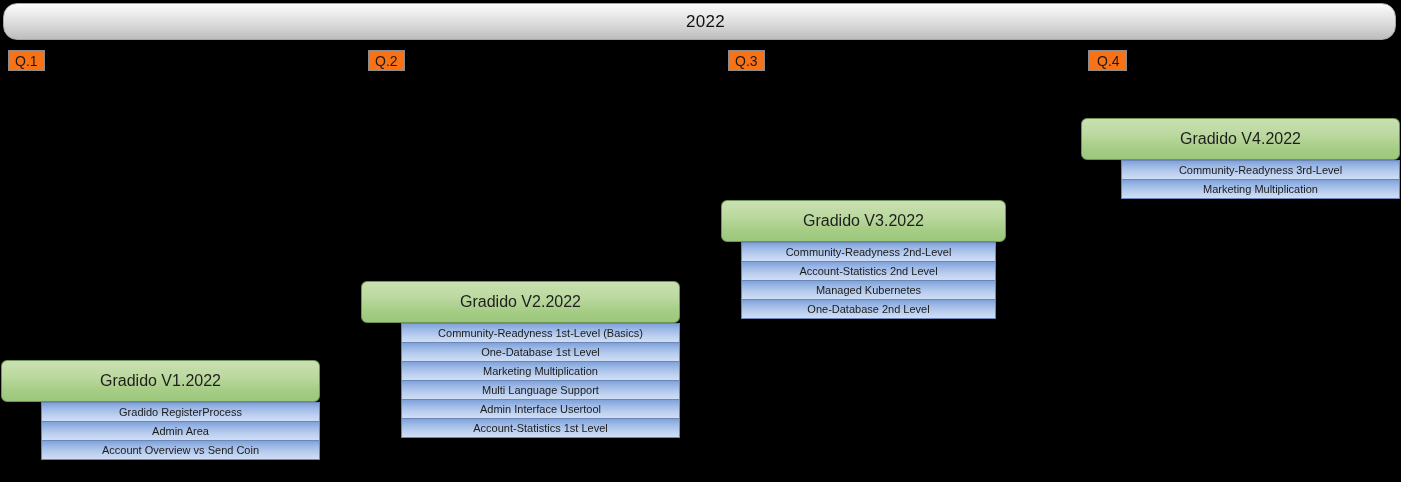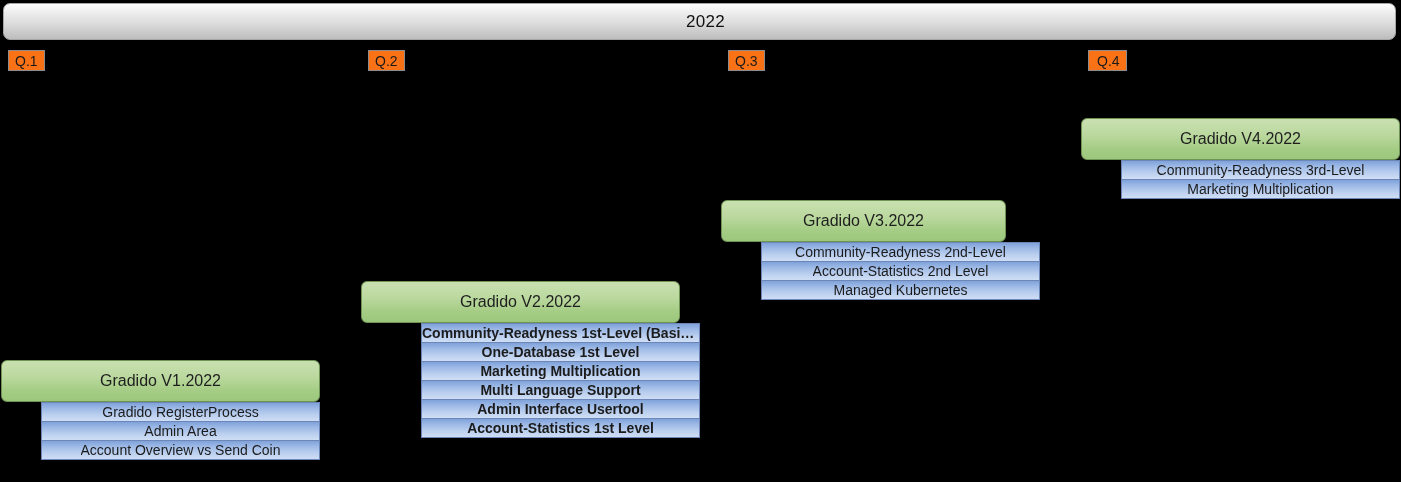--- a/index.html
+++ b/index.html
@@ -6,21 +6,21 @@
   body{
     width:1401px;height:482px;background:#000;overflow:hidden;
     font-family:"Liberation Sans","DejaVu Sans",sans-serif;
     -webkit-font-smoothing:antialiased;
   }
   #stage{position:relative;width:1401px;height:482px;}
 
   
   .year-bar{
     position:absolute;left:3px;top:3px;width:1393px;height:37px;
-    border:1px solid #a6a6a6;border-radius:7px;box-sizing:border-box;
+    border:1px solid #a6a6a6;border-radius:14px;box-sizing:border-box;
     background:linear-gradient(to bottom,#fdfdfd 0%,#efefef 22%,#d9d9d9 60%,#bdbdbd 100%);
     display:flex;align-items:center;justify-content:center;padding-left:12px;
   }
   .year-bar .year-label{
     font-size:17px;color:#111;letter-spacing:.3px;
   }
 
   
   .q-label{
     position:absolute;top:50px;height:21px;
@@ -44,21 +44,21 @@
   .group-item{
     position:relative;height:20px;box-sizing:border-box;
     border:1px solid #6d86b8;
     background:linear-gradient(to bottom,#7fa2da 0%,#9db9e6 30%,#b8cdee 62%,#cfdef5 100%);
     display:flex;align-items:center;justify-content:center;
     margin-top:-1px;
     box-shadow:1px 1px 1px rgba(0,0,0,.4);
   }
   .group-item:first-child{margin-top:0;}
   .group-item .gi-text{
-    font-size:14px;color:#1b1b1b;white-space:nowrap;
+    font-size:11px;color:#1b1b1b;white-space:nowrap;
     overflow:hidden;text-overflow:ellipsis;
   }
 </style>
 </head>
 <body>
 
 <div id="stage">
 
   <div class="year-bar">
     <span class="year-label">2022</span>
@@ -82,37 +82,40 @@
           </div>
           <div class="group-item">
             <span class="gi-text">Marketing Multiplication</span>
           </div>
         </div>
       </div>
       <div class="group" style="left: 721px; top: 200px; width: 319px;">
         <div class="group-header" style="width: 285px;">
           <span class="gh-text">Gradido V3.2022</span>
         </div>
-        <div class="group-items" style="margin-left: 40px; width: 279px;">
+        <div class="group-items" style="margin-left: 20px; width: 255px;">
           <div class="group-item">
             <span class="gi-text">Community-Readyness 2nd-Level</span>
           </div>
           <div class="group-item">
             <span class="gi-text">Account-Statistics 2nd Level</span>
           </div>
           <div class="group-item">
             <span class="gi-text">Managed Kubernetes</span>
           </div>
+          <div class="group-item">
+            <span class="gi-text">One-Database 2nd Level</span>
+          </div>
         </div>
       </div>
       <div class="group" style="left: 361px; top: 281px; width: 319px;">
         <div class="group-header" style="width: 319px;">
           <span class="gh-text">Gradido V2.2022</span>
         </div>
-        <div class="group-items" style="margin-left: 60px; width: 279px; font-weight: bold;">
+        <div class="group-items" style="margin-left: 40px; width: 279px;">
           <div class="group-item">
             <span class="gi-text">Community-Readyness 1st-Level (Basics)</span>
           </div>
           <div class="group-item">
             <span class="gi-text">One-Database 1st Level</span>
           </div>
           <div class="group-item">
             <span class="gi-text">Marketing Multiplication</span>
           </div>
           <div class="group-item">

